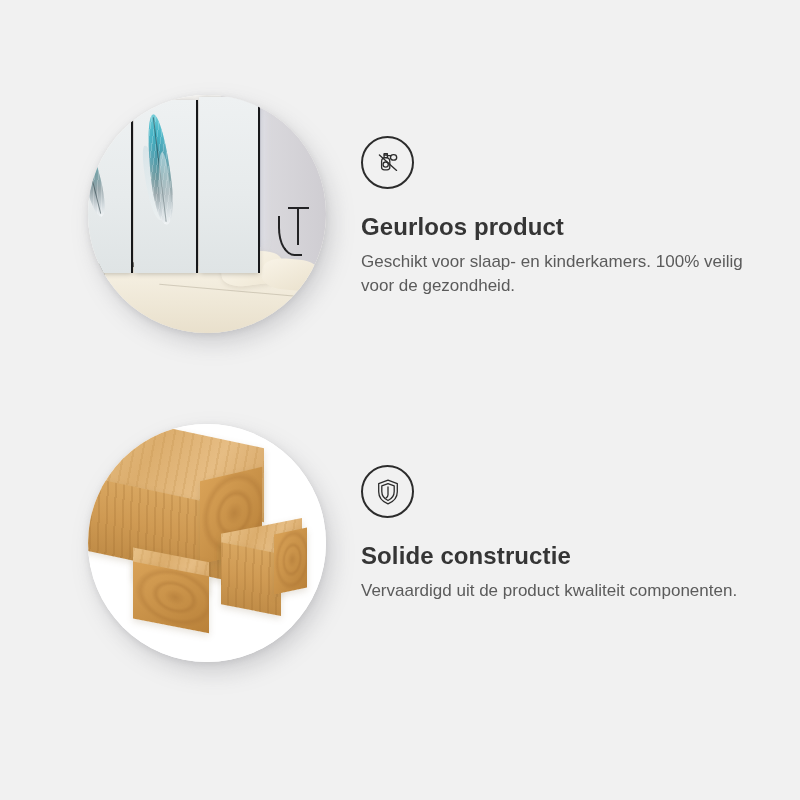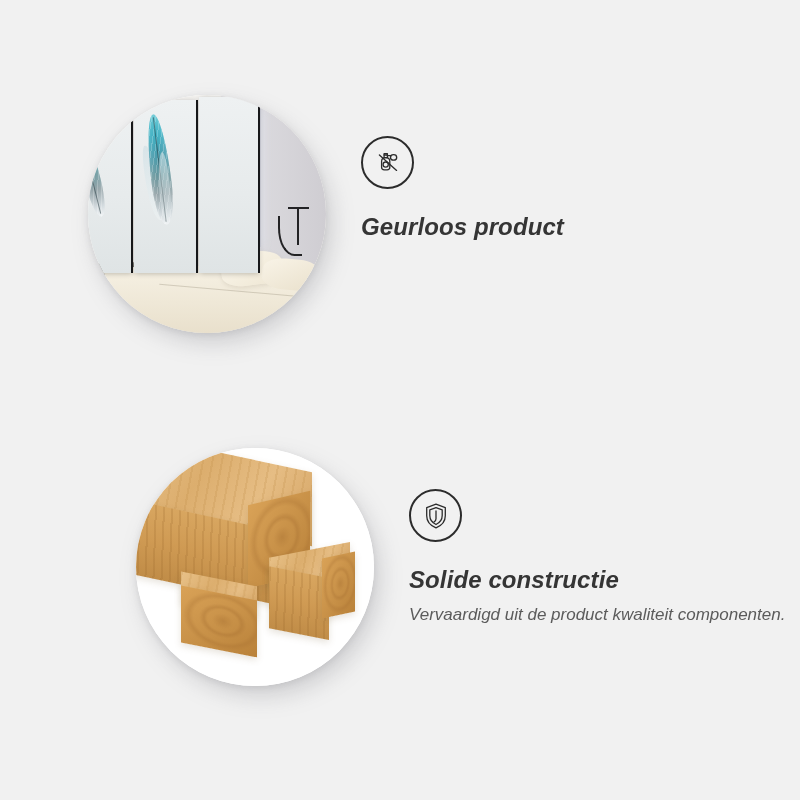--- a/index.html
+++ b/index.html
@@ -20,24 +20,23 @@
     position: relative;
     width: 800px;
     height: 800px;
   }
 
   
   .feature {
     position: absolute;
     left: 0;
     width: 652px;
-    font-style: italic;
   }
   .feature-1 { top: 95px; height: 245px; }
-  .feature-2 { top: 448px; height: 245px; margin-left: 48px; }
+  .feature-2 { top: 424px; height: 245px; }
 
   
   .photo-wrap {
     position: absolute;
     left: 88px;
     top: 0;
     width: 238px;
     height: 238px;
   }
   .photo-circle {
@@ -387,20 +386,21 @@
           <path d="M16.4 9.6h3.4"></path>
 
           <ellipse cx="22.6" cy="11.4" rx="3.1" ry="2.7"></ellipse>
 
           <circle cx="14.7" cy="18.6" r="2.6"></circle>
 
           <path d="M8.4 9.0 L25.6 24.4"></path>
         </svg>
       </div>
       <h2 class="feature-title">Geurloos product</h2>
+      <p class="feature-desc">Geschikt voor slaap- en kinderkamers. 100% veilig voor de gezondheid.</p>
     </div>
   </section>
 
   <section class="feature feature-2">
 
     <div class="photo-wrap">
       <div class="photo-circle">
         <div class="wood-scene">
           <div class="block wood-top beam-top"></div>
           <div class="block wood-front beam-front"></div>

